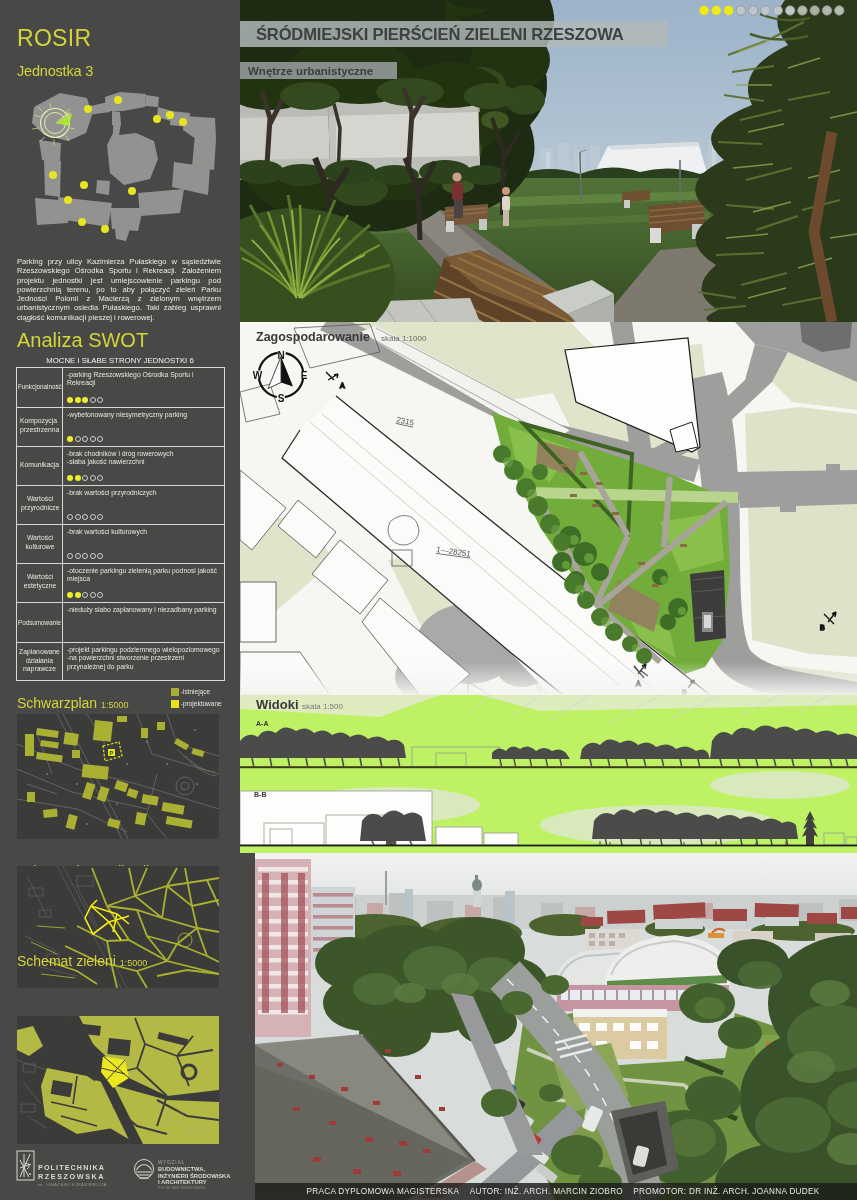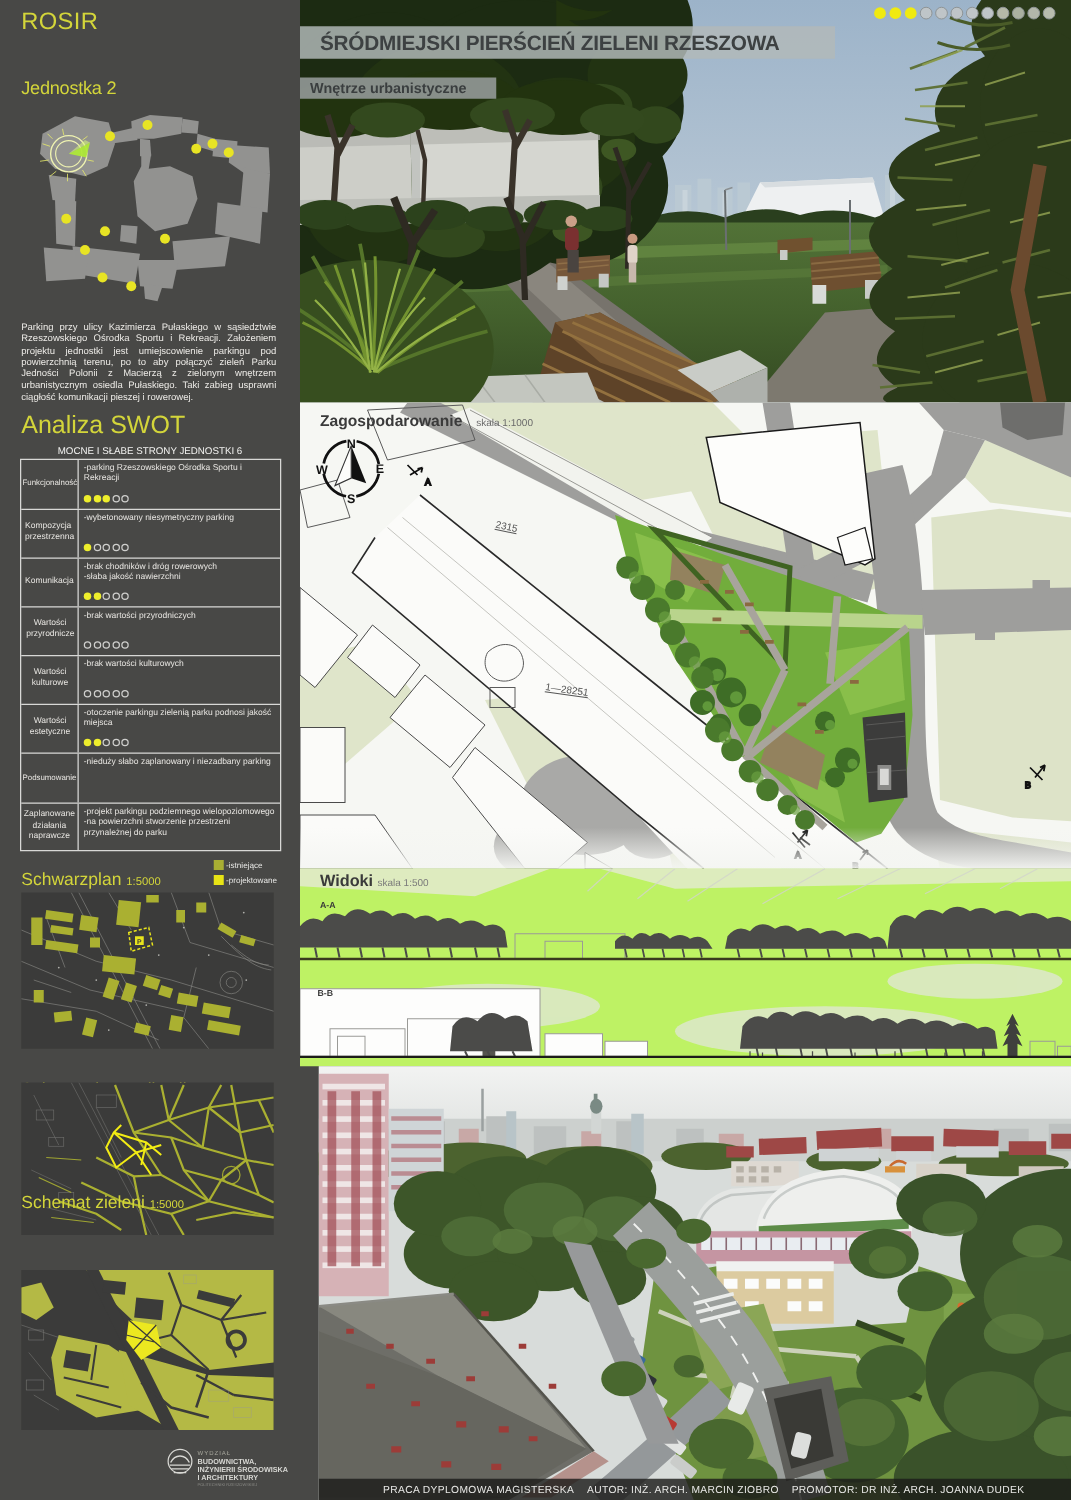--- a/index.html
+++ b/index.html
@@ -9,23 +9,23 @@
 .df,.de{display:inline-block;width:6px;height:6px;border-radius:50%;margin-right:1.6px}
 .df{background:#eeee2c}
 .de{border:1px solid #cfcfcd;width:4px;height:4px}
 </style>
 </head>
 <body>
 <div id="page">
 
 <div class="abs" style="left:0;top:0;width:240px;height:1200px;background:#484846"></div>
 
-<div class="abs yel" style="left:17px;top:7px;font-size:19px;letter-spacing:0.3px">ROSIR</div>
-
-<div class="abs yel" style="left:17px;top:63px;font-size:14.5px;letter-spacing:-0.2px">Jednostka 2</div>
+<div class="abs yel" style="left:17px;top:25px;font-size:23px;letter-spacing:0.3px">ROSIR</div>
+
+<div class="abs yel" style="left:17px;top:63px;font-size:14.5px;letter-spacing:-0.2px">Jednostka 3</div>
 
 <div class="abs" id="ringmap" style="left:20px;top:85px;width:220px;height:160px">
 <svg width="220" height="160" viewBox="0 0 220 160">
   <g fill="#929290" stroke="none">
 
     <polygon points="14,22 40,8 67,13 72,30 66,48 48,56 24,50 12,38"></polygon>
 
     <polygon points="66,22 88,17 90,27 68,30"></polygon>
 
     <polygon points="85,12 100,7 126,9 125,22 103,26 86,26"></polygon>
@@ -314,20 +314,34 @@
     <rect x="150" y="96" width="16" height="9"></rect>
           <rect x="170" y="110" width="14" height="8"></rect>
     <rect x="130" y="4" width="10" height="7"></rect>
   </g>
 
   <polygon points="86,40 108,44 112,62 96,72 84,56" fill="#ece820"></polygon>
   <path d="M86,40 L112,62 M108,44 L88,66 M84,52 L108,58" stroke="#3b3b3a" stroke-width="1" fill="none"></path>
 </svg>
 </div>
 
+<div class="abs" id="logo1" style="left:16px;top:1150px;width:112px;height:44px">
+<svg width="112" height="44" viewBox="0 0 112 44">
+
+  <g stroke="#d8d8d4" fill="none" stroke-width="1">
+    <rect x="1" y="1" width="17" height="29"></rect>
+    <path d="M4,27 L14,4 M4,10 L13,27 M8,4 L8,27 M4,18 L15,14 M9,14 C13,12 15,16 11,19"></path>
+    <path d="M13,24 l2,0 m-1,-1 l0,2" stroke-width="0.8"></path>
+  </g>
+
+  <text x="22" y="20" font-size="7.2" font-weight="bold" fill="#d8d8d4" font-family="Liberation Sans,sans-serif" letter-spacing="1.1">POLITECHNIKA</text>
+  <text x="22" y="29" font-size="7.2" font-weight="bold" fill="#d8d8d4" font-family="Liberation Sans,sans-serif" letter-spacing="1.6">RZESZOWSKA</text>
+  <text x="22" y="35.5" font-size="4" fill="#9a9a96" font-family="Liberation Sans,sans-serif" letter-spacing="0.4">im. IGNACEGO ŁUKASIEWICZA</text>
+</svg>
+</div>
 
 <div class="abs" id="logo2" style="left:133px;top:1150px;width:107px;height:44px">
 <svg width="107" height="44" viewBox="0 0 107 44">
 
   <g stroke="#d8d8d4" fill="none" stroke-width="1">
     <circle cx="11" cy="19" r="9.5"></circle>
     <path d="M3.5,20 C7,13 15,13 18.5,20" stroke-width="1.1"></path>
     <path d="M3,22 L19,22 M4,25 L18,25 M6,28 L16,28"></path>
   </g>
 

